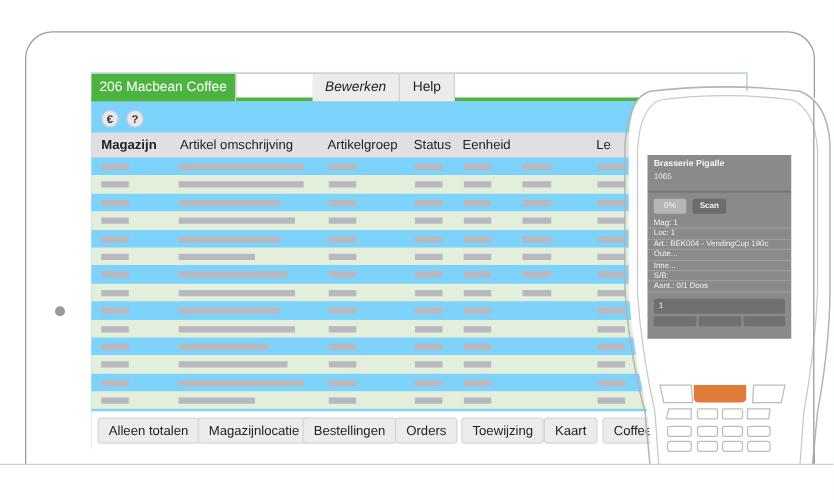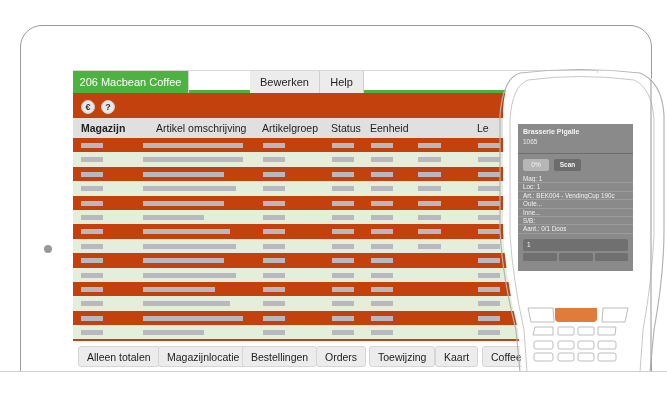--- a/index.html
+++ b/index.html
@@ -17,22 +17,22 @@
     }
     .floor-line {
       position: absolute; left: 0; top: 371px; width: 667px; height: 1px; background: #cfcfcf;
     }
     .floor-cover {
       position: absolute; left: 0; top: 372px; width: 667px; height: 28px; background: #fff;
     }
 
     
     .app {
-      position: absolute; left: 73px; top: 70px; width: 525px; height: 302px;
-      background: #c2410c; overflow: hidden;
+      position: absolute; left: 73px; top: 58px; width: 525px; height: 302px;
+      background: #7dd3fc; overflow: hidden;
       border-right: 1px solid #d8d8d8; border-top: 1px solid #d8d8d8;
     }
     .menubar {
       position: absolute; left: 0; top: 0; width: 100%; height: 22px;
       background: #fff; border-bottom: 3px solid #4db340;
     }
     .menu-item {
       position: absolute; top: 0; height: 22px; line-height: 22px; font-size: 11px;
       text-align: center; background: #ececec; color: #222; border-right: 1px solid #d0d0d0;
     }
@@ -89,32 +89,32 @@
   </style>
 </head>
 <body>
 
 <div class="tablet"></div>
 <div class="home-dot"></div>
 
 <div class="app">
   <div class="menubar">
     <div class="menu-item brand" style="left:0;width:116px;">206 Macbean Coffee</div>
-    <div class="menu-item" style="left:177px;width:70px;">Bewerken</div>
+    <div class="menu-item" style="left:177px;width:70px;font-style:italic;">Bewerken</div>
     <div class="menu-item" style="left:247px;width:44px;">Help</div>
   </div>
 
   <div class="toolbar">
     <div class="icon-btn" style="left:8px;">€</div>
     <div class="icon-btn" style="left:28px;">?</div>
   </div>
 
   <div class="thead">
     <div class="th" style="left:8px;font-weight:bold;">Magazijn</div>
-    <div class="th" style="left:71px;margin-left:12px;">Artikel omschrijving</div>
+    <div class="th" style="left:71px;">Artikel omschrijving</div>
     <div class="th" style="left:189px;text-align:right;">Artikelgroep</div>
     <div class="th" style="left:258px;">Status</div>
     <div class="th" style="left:297px;">Eenheid</div>
     <div class="th" style="left:404px;">Le</div>
   </div>
 
   <div class="tbody" id="tbody">
       <div class="tr">
         <div class="bar" style="left: 8px; width: 22px;"></div>
         <div class="bar" style="left: 70px; width: 100px;"></div>

